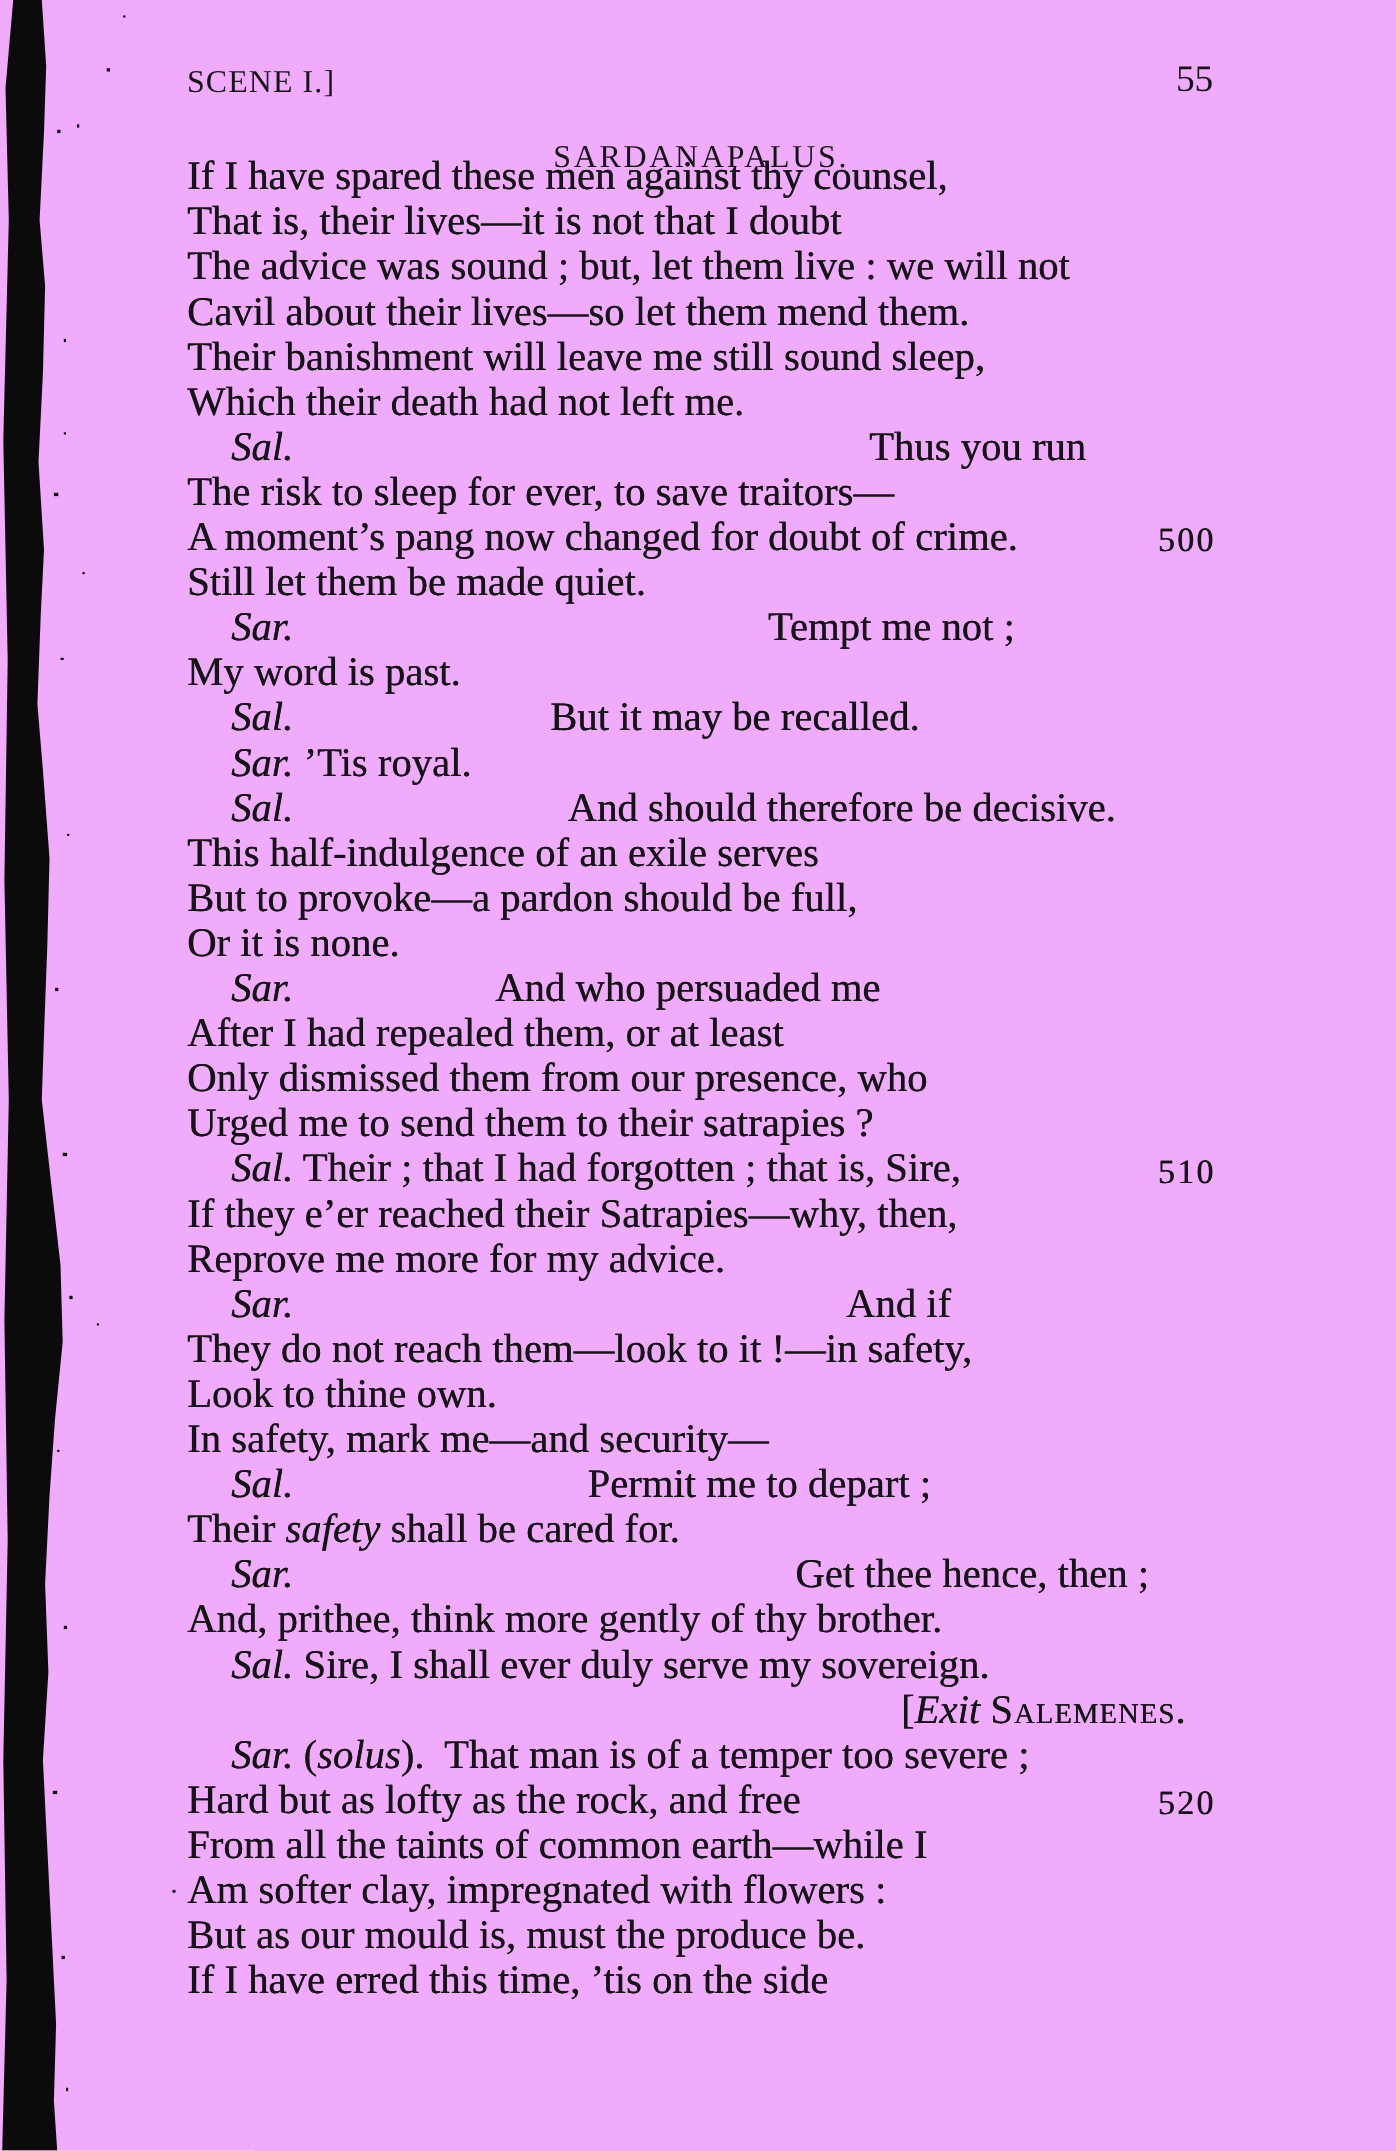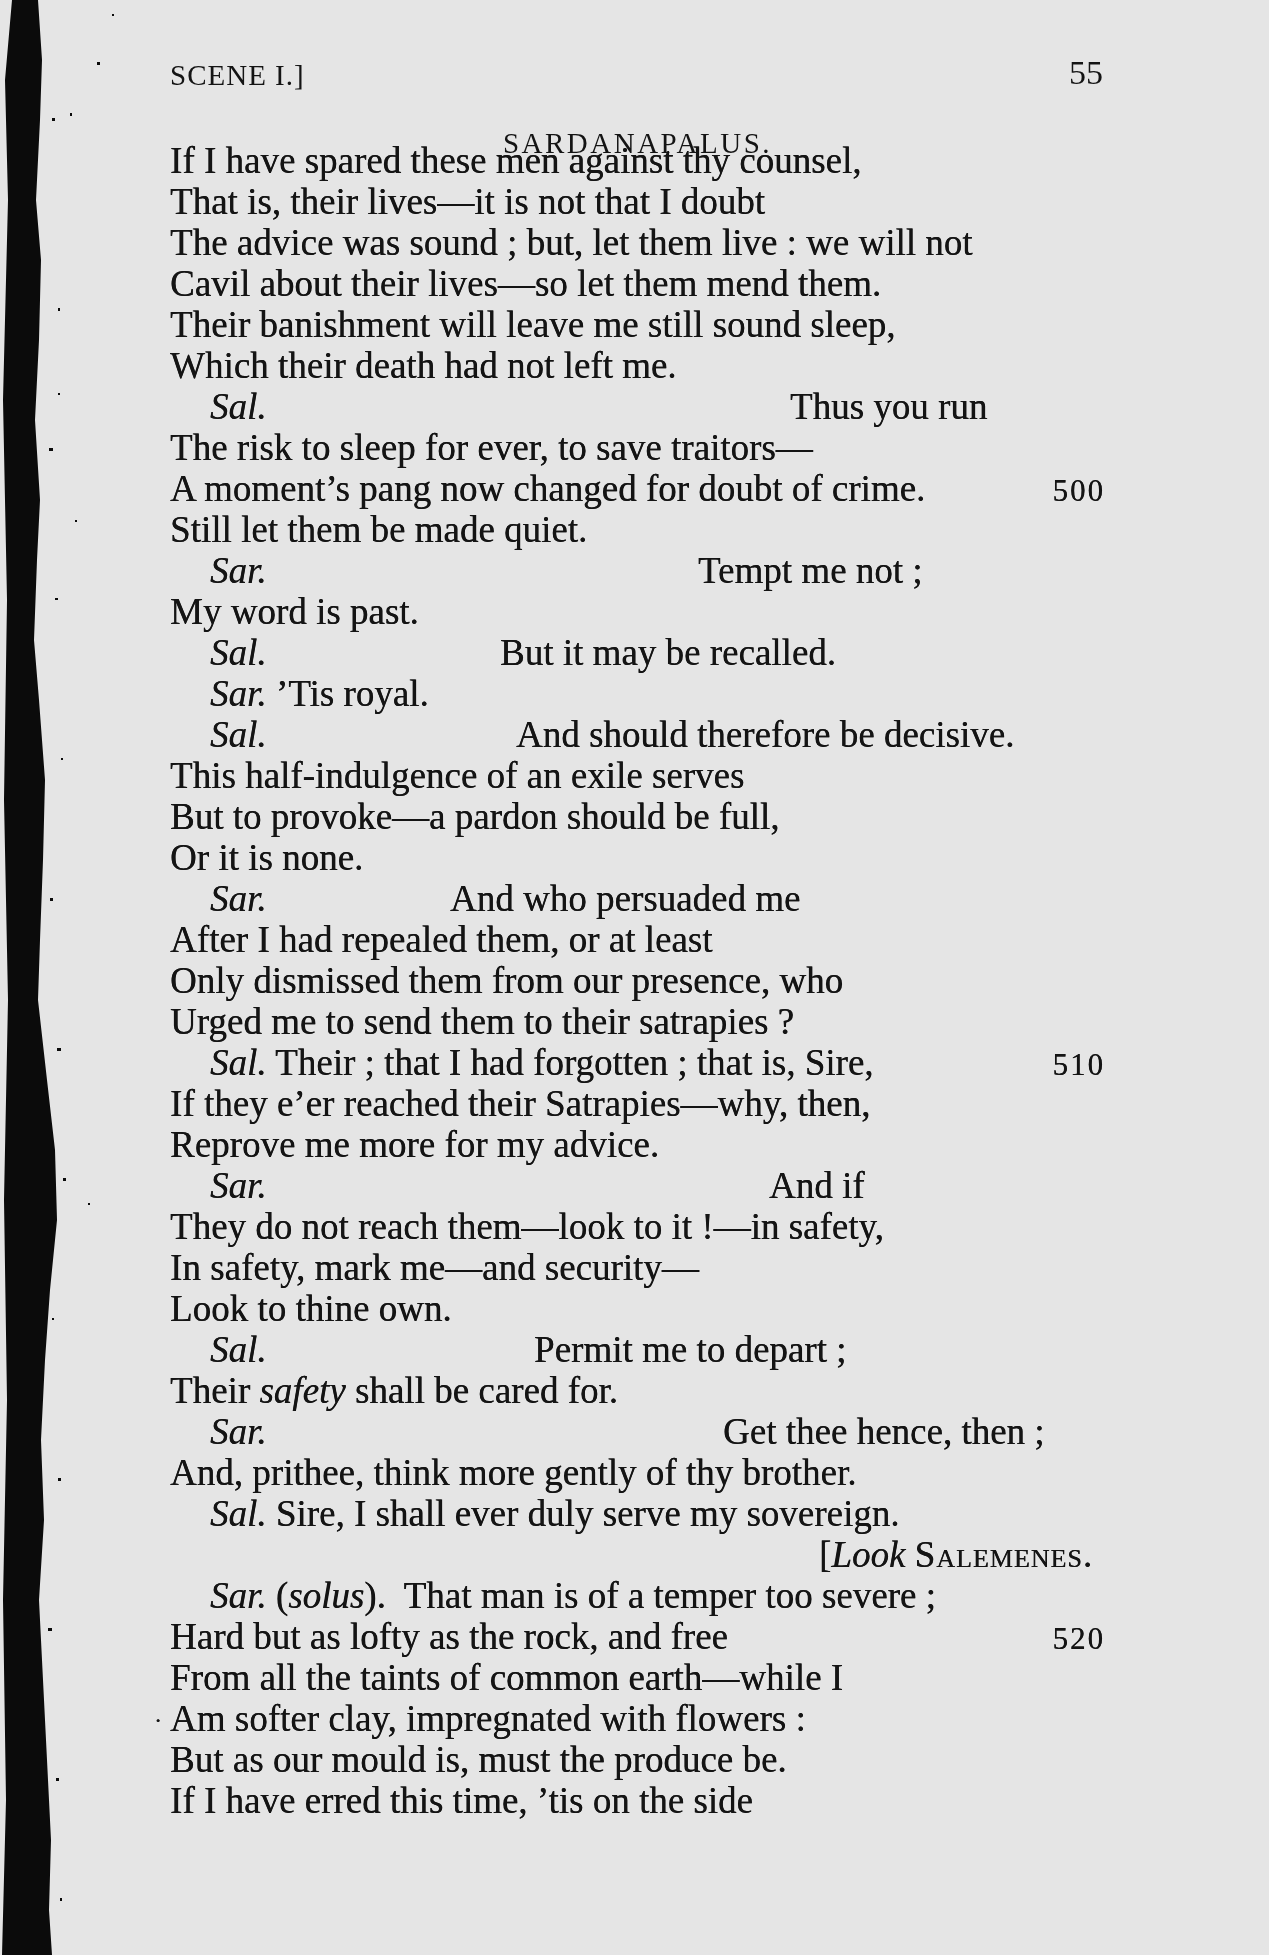--- a/index.html
+++ b/index.html
@@ -4,21 +4,21 @@
 <style>
   html,body{margin:0;padding:0;}
   body{
     width:1269px;height:1955px;
     background:#ffffff;
     font-family:"Liberation Serif", serif;
     color:#141414;
     overflow:hidden;
     position:relative;
   }
-  .page{position:absolute;inset:0;background:#e5e5e5;}
+  .page{position:absolute;inset:0;background:#f0abfc;}
   
   .gutter{position:absolute;left:0;top:0;width:80px;height:1955px;}
   
   .hdr{position:absolute;left:170px;top:58px;width:935px;height:40px;
        font-size:29px;line-height:34px;white-space:pre;}
   .hdr .scene{position:absolute;left:0;top:0;letter-spacing:1px;}
   .hdr .title{position:absolute;left:0;right:0;text-align:center;letter-spacing:2.5px;}
   .hdr .pageno{position:absolute;right:2px;top:-2px;font-size:34px;}
   
   .verse{position:absolute;left:170px;top:140px;width:935px;
@@ -95,28 +95,28 @@
       <div class="line"><span class="">Or it is none.</span></div>
       <div class="line"><span class="speaker">Sar.</span><span class="hemi" style="left: 280px;">And who persuaded me</span></div>
       <div class="line"><span class="">After I had repealed them, or at least</span></div>
       <div class="line"><span class="">Only dismissed them from our presence, who</span></div>
       <div class="line"><span class="">Urged me to send them to their satrapies ?</span></div>
       <div class="line"><span class="speaker">Sal.</span><span class=""> Their ; that I had forgotten ; that is, Sire,</span><span class="lineno">510</span></div>
       <div class="line"><span class="">If they e’er reached their Satrapies—why, then,</span></div>
       <div class="line"><span class="">Reprove me more for my advice.</span></div>
       <div class="line"><span class="speaker">Sar.</span><span class="hemi" style="left: 599px;">And if</span></div>
       <div class="line"><span class="">They do not reach them—look to it !—in safety,</span></div>
+      <div class="line"><span class="">Look to thine own.</span></div>
       <div class="line"><span class="">In safety, mark me—and security—</span></div>
-      <div class="line"><span class="">Look to thine own.</span></div>
       <div class="line"><span class="speaker">Sal.</span><span class="hemi" style="left: 364px;">Permit me to depart ;</span></div>
       <div class="line"><span class="">Their </span><span class="it">safety</span><span class=""> shall be cared for.</span></div>
       <div class="line"><span class="speaker">Sar.</span><span class="hemi" style="left: 553px;">Get thee hence, then ;</span></div>
       <div class="line"><span class="">And, prithee, think more gently of thy brother.</span></div>
       <div class="line"><span class="speaker">Sal.</span><span class=""> Sire, I shall ever duly serve my sovereign.</span></div>
-      <div class="line"><span class="hemi" style="left: 649px;"><span>[</span><span class="it">Look</span> <span class="sc">Salemenes.</span></span></div>
+      <div class="line"><span class="hemi" style="left: 649px;"><span>[</span><span class="it">Exit</span> <span class="sc">Salemenes.</span></span></div>
       <div class="line"><span class="speaker">Sar.</span><span class=""> (</span><span class="it">solus</span><span class="">).  That man is of a temper too severe ;</span></div>
       <div class="line"><span class="">Hard but as lofty as the rock, and free</span><span class="lineno">520</span></div>
       <div class="line"><span class="">From all the taints of common earth—while I</span></div>
       <div class="line"><span class="premark">·</span><span class="">Am softer clay, impregnated with flowers :</span></div>
       <div class="line"><span class="">But as our mould is, must the produce be.</span></div>
       <div class="line"><span class="">If I have erred this time, ’tis on the side</span></div>
     </div>
 </div>
 
 </body></html>

